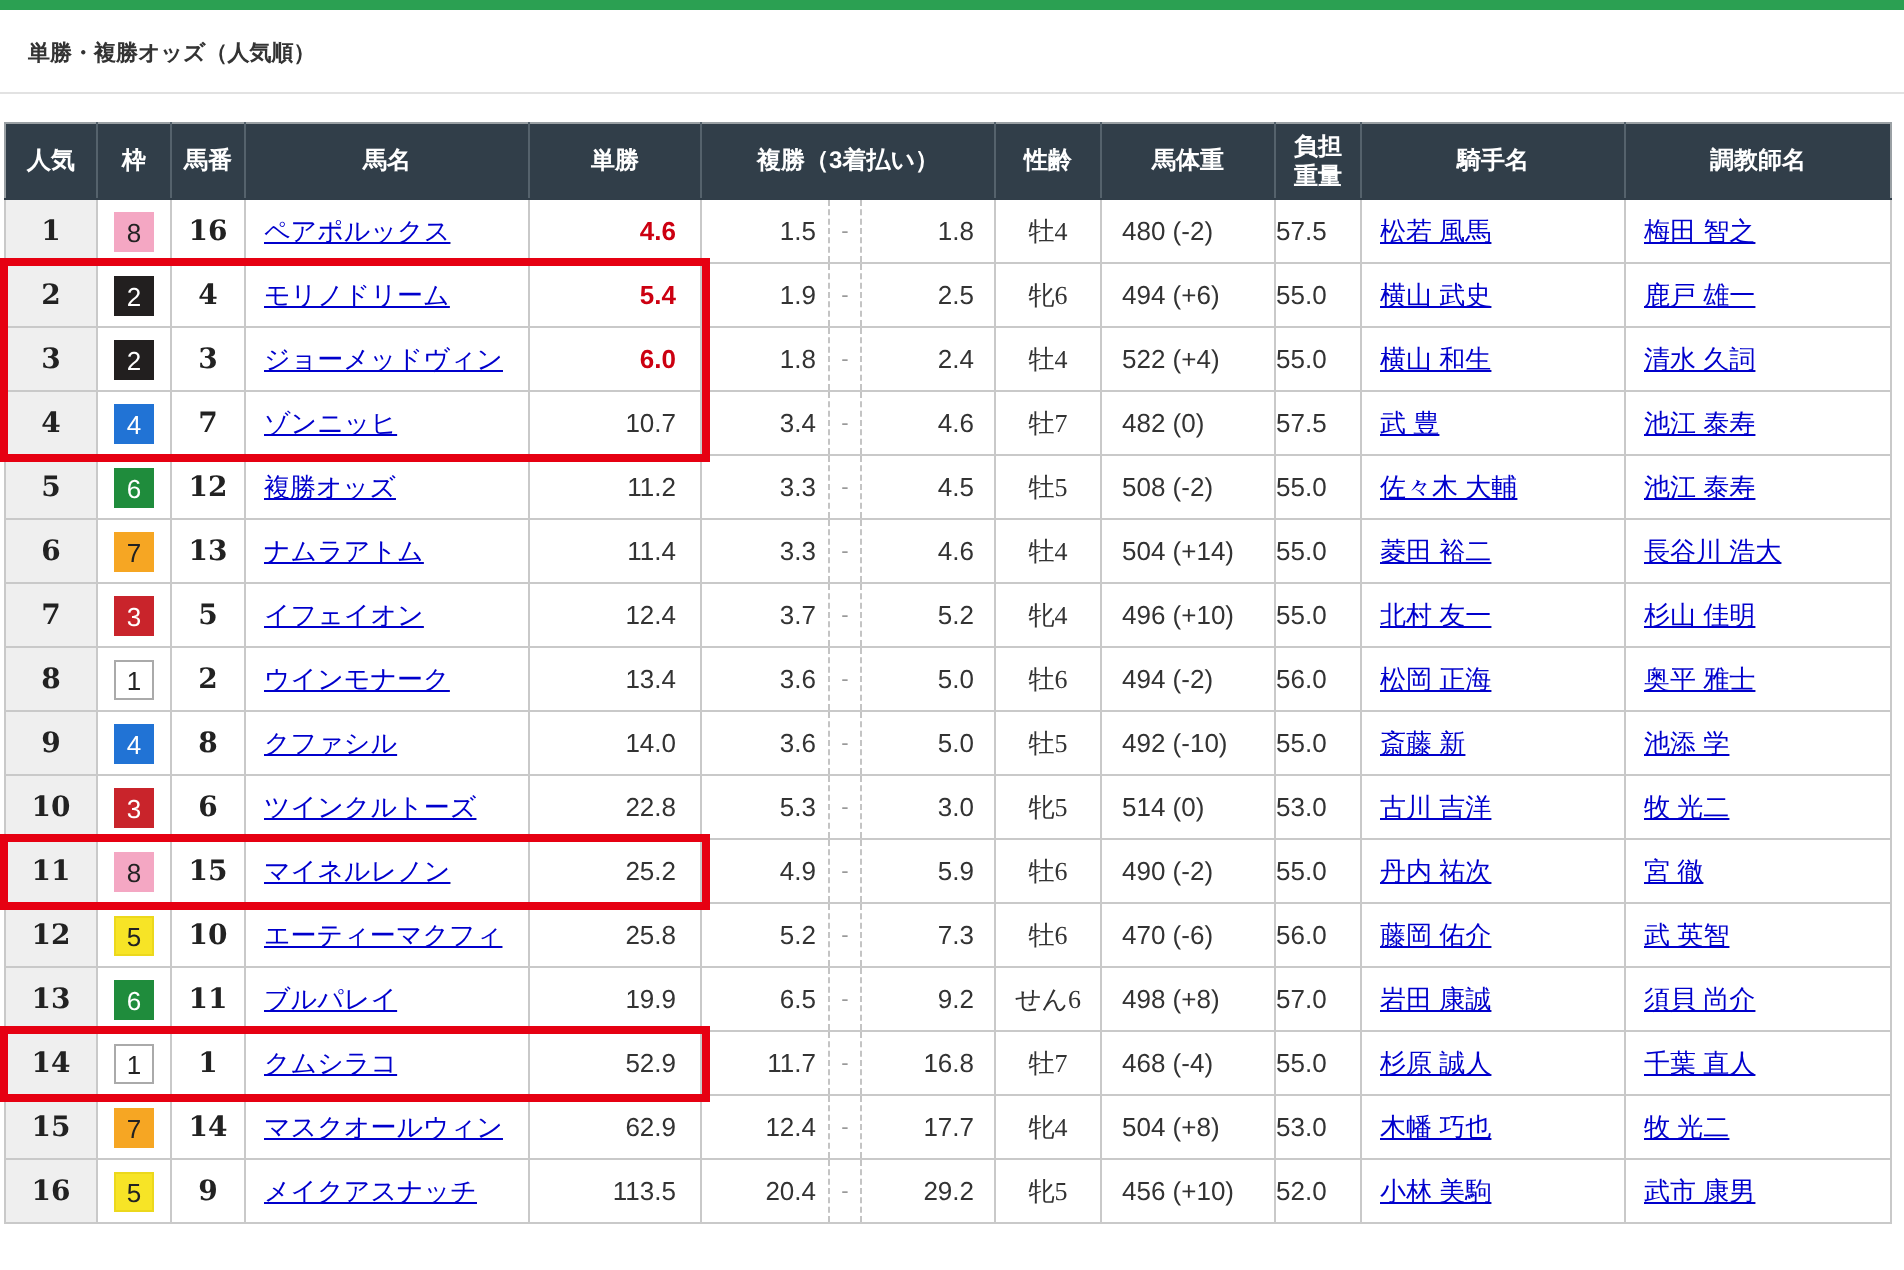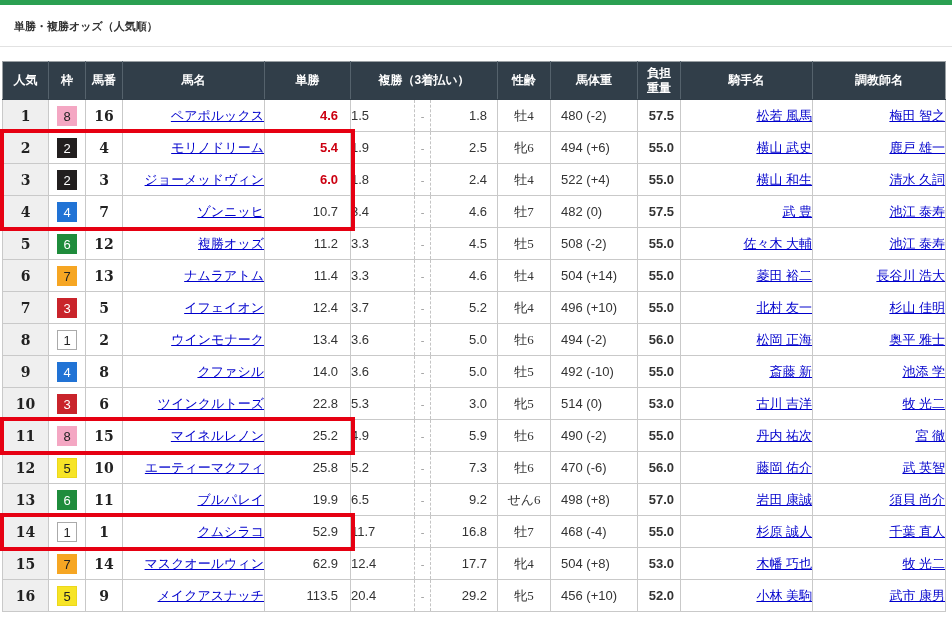--- a/index.html
+++ b/index.html
@@ -50,30 +50,30 @@
   }
   td.frame { text-align:center; }
   .badge {
     display:inline-block; width:20px; height:20px; line-height:20px;
     font-size:13px; text-align:center; vertical-align:middle;
   }
   td.num {
     text-align:center;
     font-family:"DejaVu Serif","Liberation Serif",serif; font-weight:bold; font-size:14px; color:#222;
   }
-  td.name, td.jky, td.trn { text-align:right; padding-left:20px; }
+  td.name, td.jky, td.trn { text-align:left; padding-left:9px;text-decoration:underline; }
   .lnk { color:#0000cc; text-decoration:underline; cursor:pointer; }
   td.win { text-align:right; padding-right:12px; color:#333; }
   td.win.hot { color:#cc0011; font-weight:bold; }
-  td.plo { text-align:left; padding-right:6px; border-right:1px dashed #c4c4c4; }
+  td.plo { text-align:right; padding-right:6px; border-right:1px dashed #c4c4c4; }
   td.pld { text-align:center; color:#999; font-size:11px; border-left:none; border-right:1px dashed #c4c4c4; }
   td.phi { text-align:right; padding-right:10px; border-left:none; }
   td.sex { text-align:center;font-family:Liberation Serif, serif; }
   td.wt  { text-align:left; padding-left:10px; }
-  td.imp { text-align:right; padding-right:6px;font-weight:bold; }
+  td.imp { padding-right:6px; }
   .hl {
     position:absolute; border:4px solid #e60012; pointer-events:none; z-index:5;
   }
 </style>
 </head>
 <body>
 
 <div class="topbar" style="background: rgb(43, 160, 82);"></div>
 <div class="page-title">単勝・複勝オッズ（人気順）</div>
 

